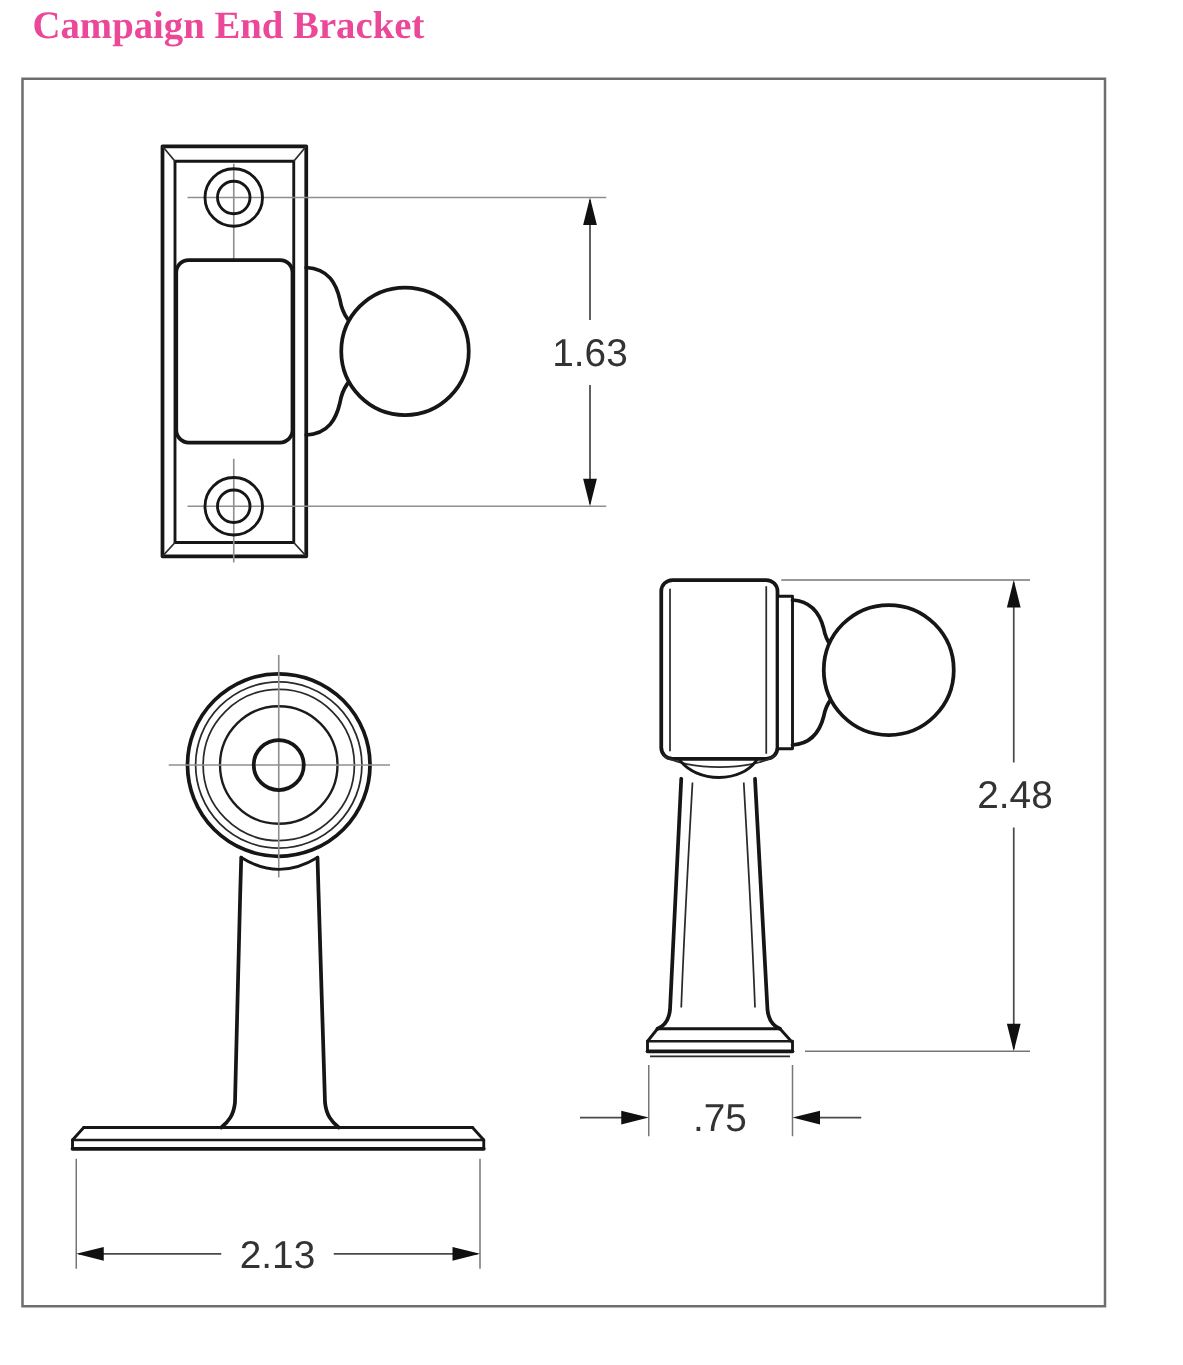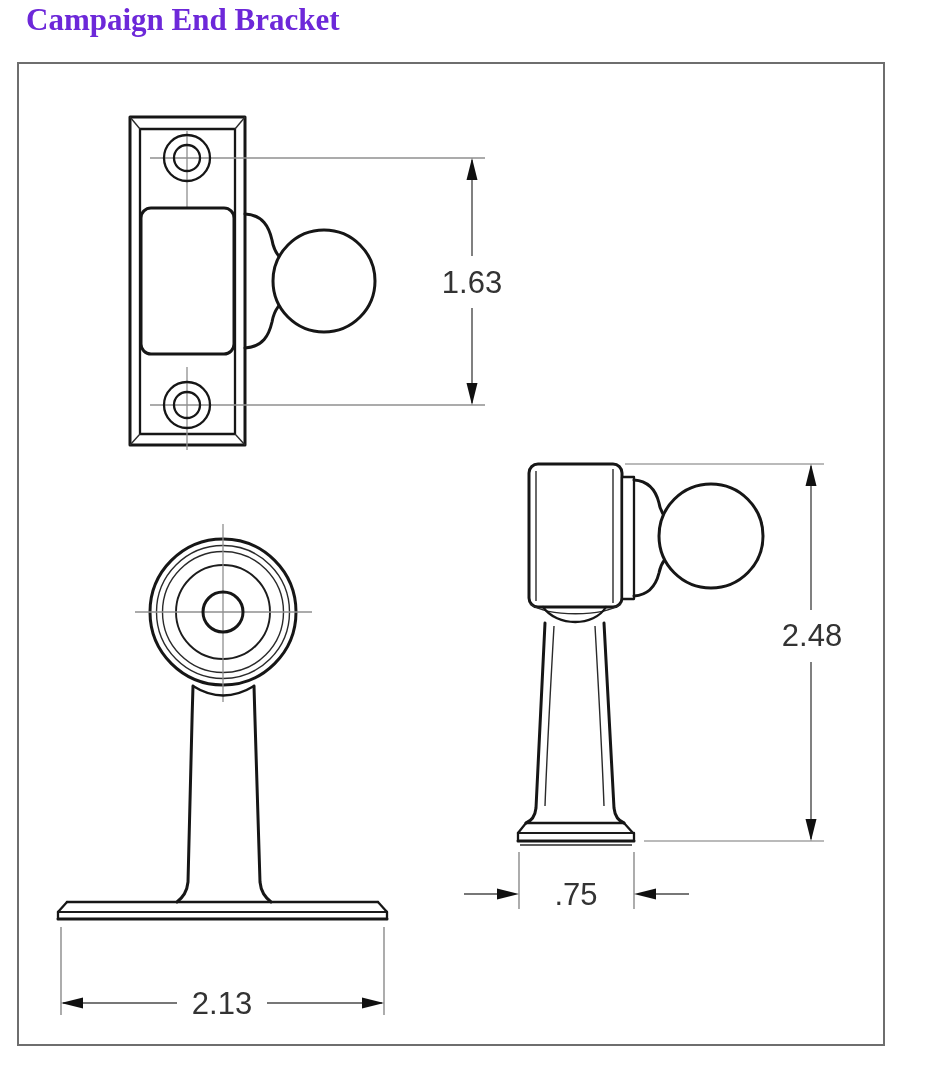--- a/index.html
+++ b/index.html
@@ -1,20 +1,20 @@
 <!DOCTYPE html>
 <html><head>
 <meta charset="utf-8">
 <style>
   html,body{margin:0;padding:0;background:#ffffff;}
   body{width:946px;height:1092px;position:relative;font-family:"Liberation Sans",sans-serif;}
   .page-title{
     position:absolute;left:26px;top:2px;margin:0;
     font-family:"Liberation Serif",serif;font-weight:700;font-size:31px;
-    color:#6d28d9;letter-spacing:0px;
+    color:#ec4899;letter-spacing:0px;
   }
   .drawing-box{
     position:absolute;left:17px;top:62px;width:864px;height:980px;
     border:2px solid #6e6e6e;background:#fff;box-sizing:content-box;text-align:right;
   }
   svg{display:block;}
   .outline{fill:none;stroke:#161616;stroke-width:3;stroke-linecap:round;stroke-linejoin:round;}
   .outline2{fill:none;stroke:#161616;stroke-width:2.3;stroke-linecap:round;stroke-linejoin:round;}
   .med{fill:none;stroke:#1c1c1c;stroke-width:1.9;}
   .thin{fill:none;stroke:#2a2a2a;stroke-width:1.4;}

